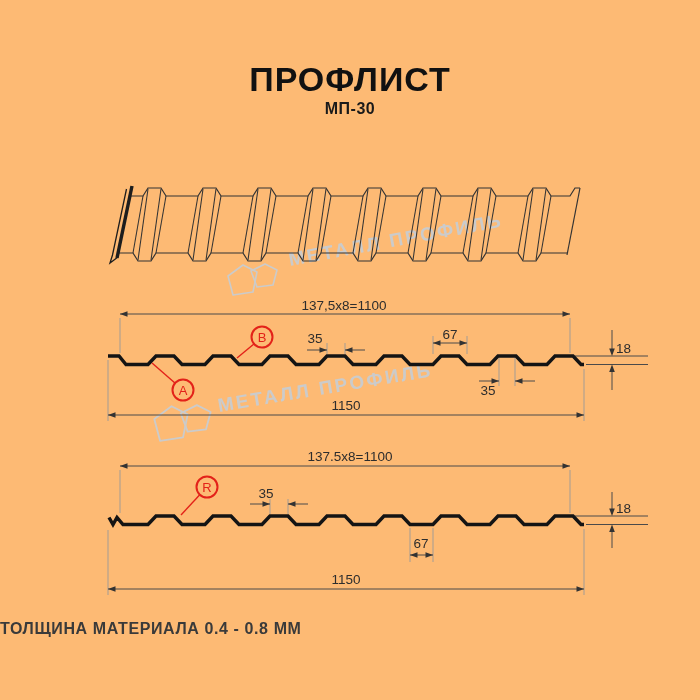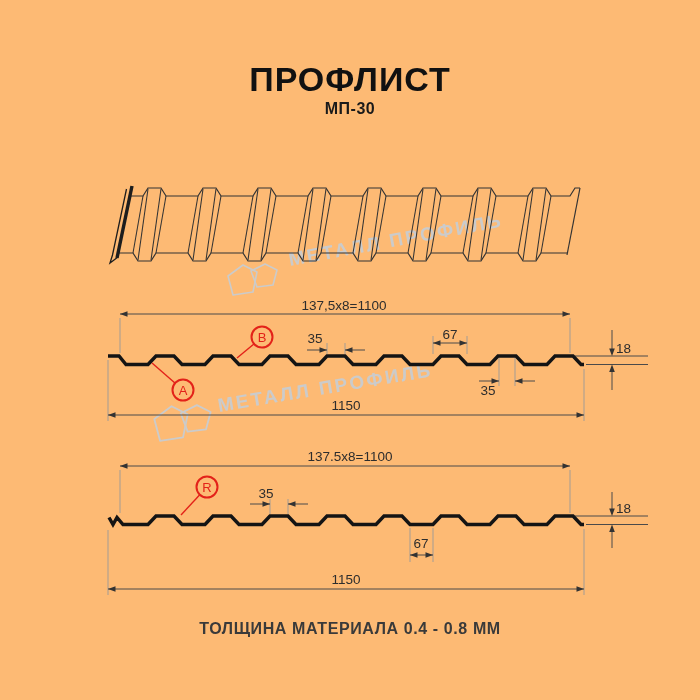--- a/index.html
+++ b/index.html
@@ -2,21 +2,21 @@
 <html><head>
 <meta charset="utf-8">
 <style>
   html,body{margin:0;padding:0;background:#fff;}
   .canvas{position:relative;width:700px;height:700px;background:#fdba74;overflow:hidden;
           font-family:"Liberation Sans",sans-serif;}
   .title{position:absolute;top:60px;left:0;width:700px;text-align:center;
          font-size:34px;font-weight:800;letter-spacing:1px;color:#111;margin:0;}
   .subtitle{position:absolute;top:100px;left:0;width:700px;text-align:center;
          font-size:16px;font-weight:700;letter-spacing:0.5px;color:#1a1a1a;}
-  .note{position:absolute;top:620px;left:0;width:700px;text-align:center;
+  .note{position:absolute;top:620px;left:0;width:700px;
          font-size:16px;font-weight:600;letter-spacing:0.6px;color:#3a3a3a;}
   svg.draw{position:absolute;left:0;top:0;}
   text.dim{font-family:"Liberation Sans",sans-serif;font-size:13.5px;fill:#2d2d2d;text-anchor:middle;}
   text.dim.start{text-anchor:start;}
   text.callout{font-family:"Liberation Sans",sans-serif;font-size:13px;fill:#e32219;text-anchor:middle;}
   text.wm{font-family:"Liberation Sans",sans-serif;font-size:19px;font-weight:700;
           letter-spacing:2.5px;fill:#cbcbcb;}
   .redline{stroke:#e32219;stroke-width:1.4;fill:none;}
   .redring{stroke:#e32219;stroke-width:2;fill:none;}
 </style>

